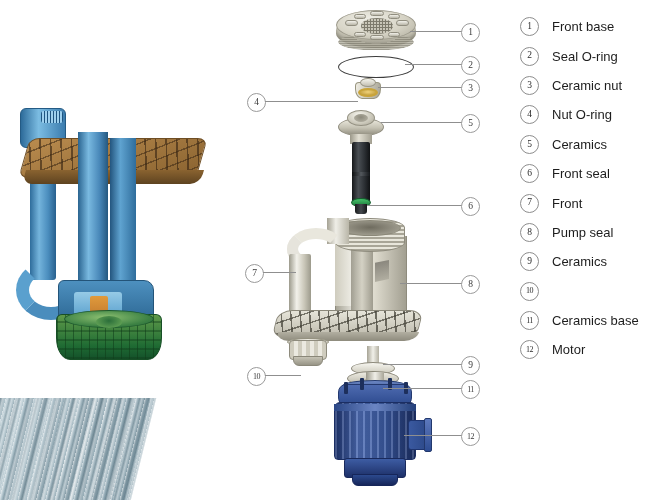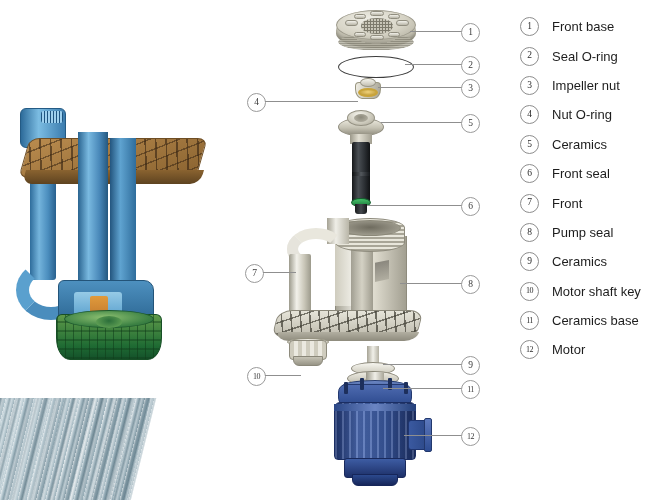--- a/index.html
+++ b/index.html
@@ -420,21 +420,21 @@
     <div class="legend-row">
       <div class="lg-num">1</div>
       <div class="lg-label">Front base</div>
     </div>
     <div class="legend-row">
       <div class="lg-num">2</div>
       <div class="lg-label">Seal O-ring</div>
     </div>
     <div class="legend-row">
       <div class="lg-num">3</div>
-      <div class="lg-label">Impeller nut</div>
+      <div class="lg-label">Ceramic nut</div>
     </div>
     <div class="legend-row">
       <div class="lg-num">4</div>
       <div class="lg-label">Nut O-ring</div>
     </div>
     <div class="legend-row">
       <div class="lg-num">5</div>
       <div class="lg-label">Ceramics</div>
     </div>
     <div class="legend-row">
@@ -448,21 +448,20 @@
     <div class="legend-row">
       <div class="lg-num">8</div>
       <div class="lg-label">Pump seal</div>
     </div>
     <div class="legend-row">
       <div class="lg-num">9</div>
       <div class="lg-label">Ceramics</div>
     </div>
     <div class="legend-row">
       <div class="lg-num wide">10</div>
-      <div class="lg-label">Motor shaft key</div>
     </div>
     <div class="legend-row">
       <div class="lg-num wide">11</div>
       <div class="lg-label">Ceramics base</div>
     </div>
     <div class="legend-row">
       <div class="lg-num wide">12</div>
       <div class="lg-label">Motor</div>
     </div>
   </div>

